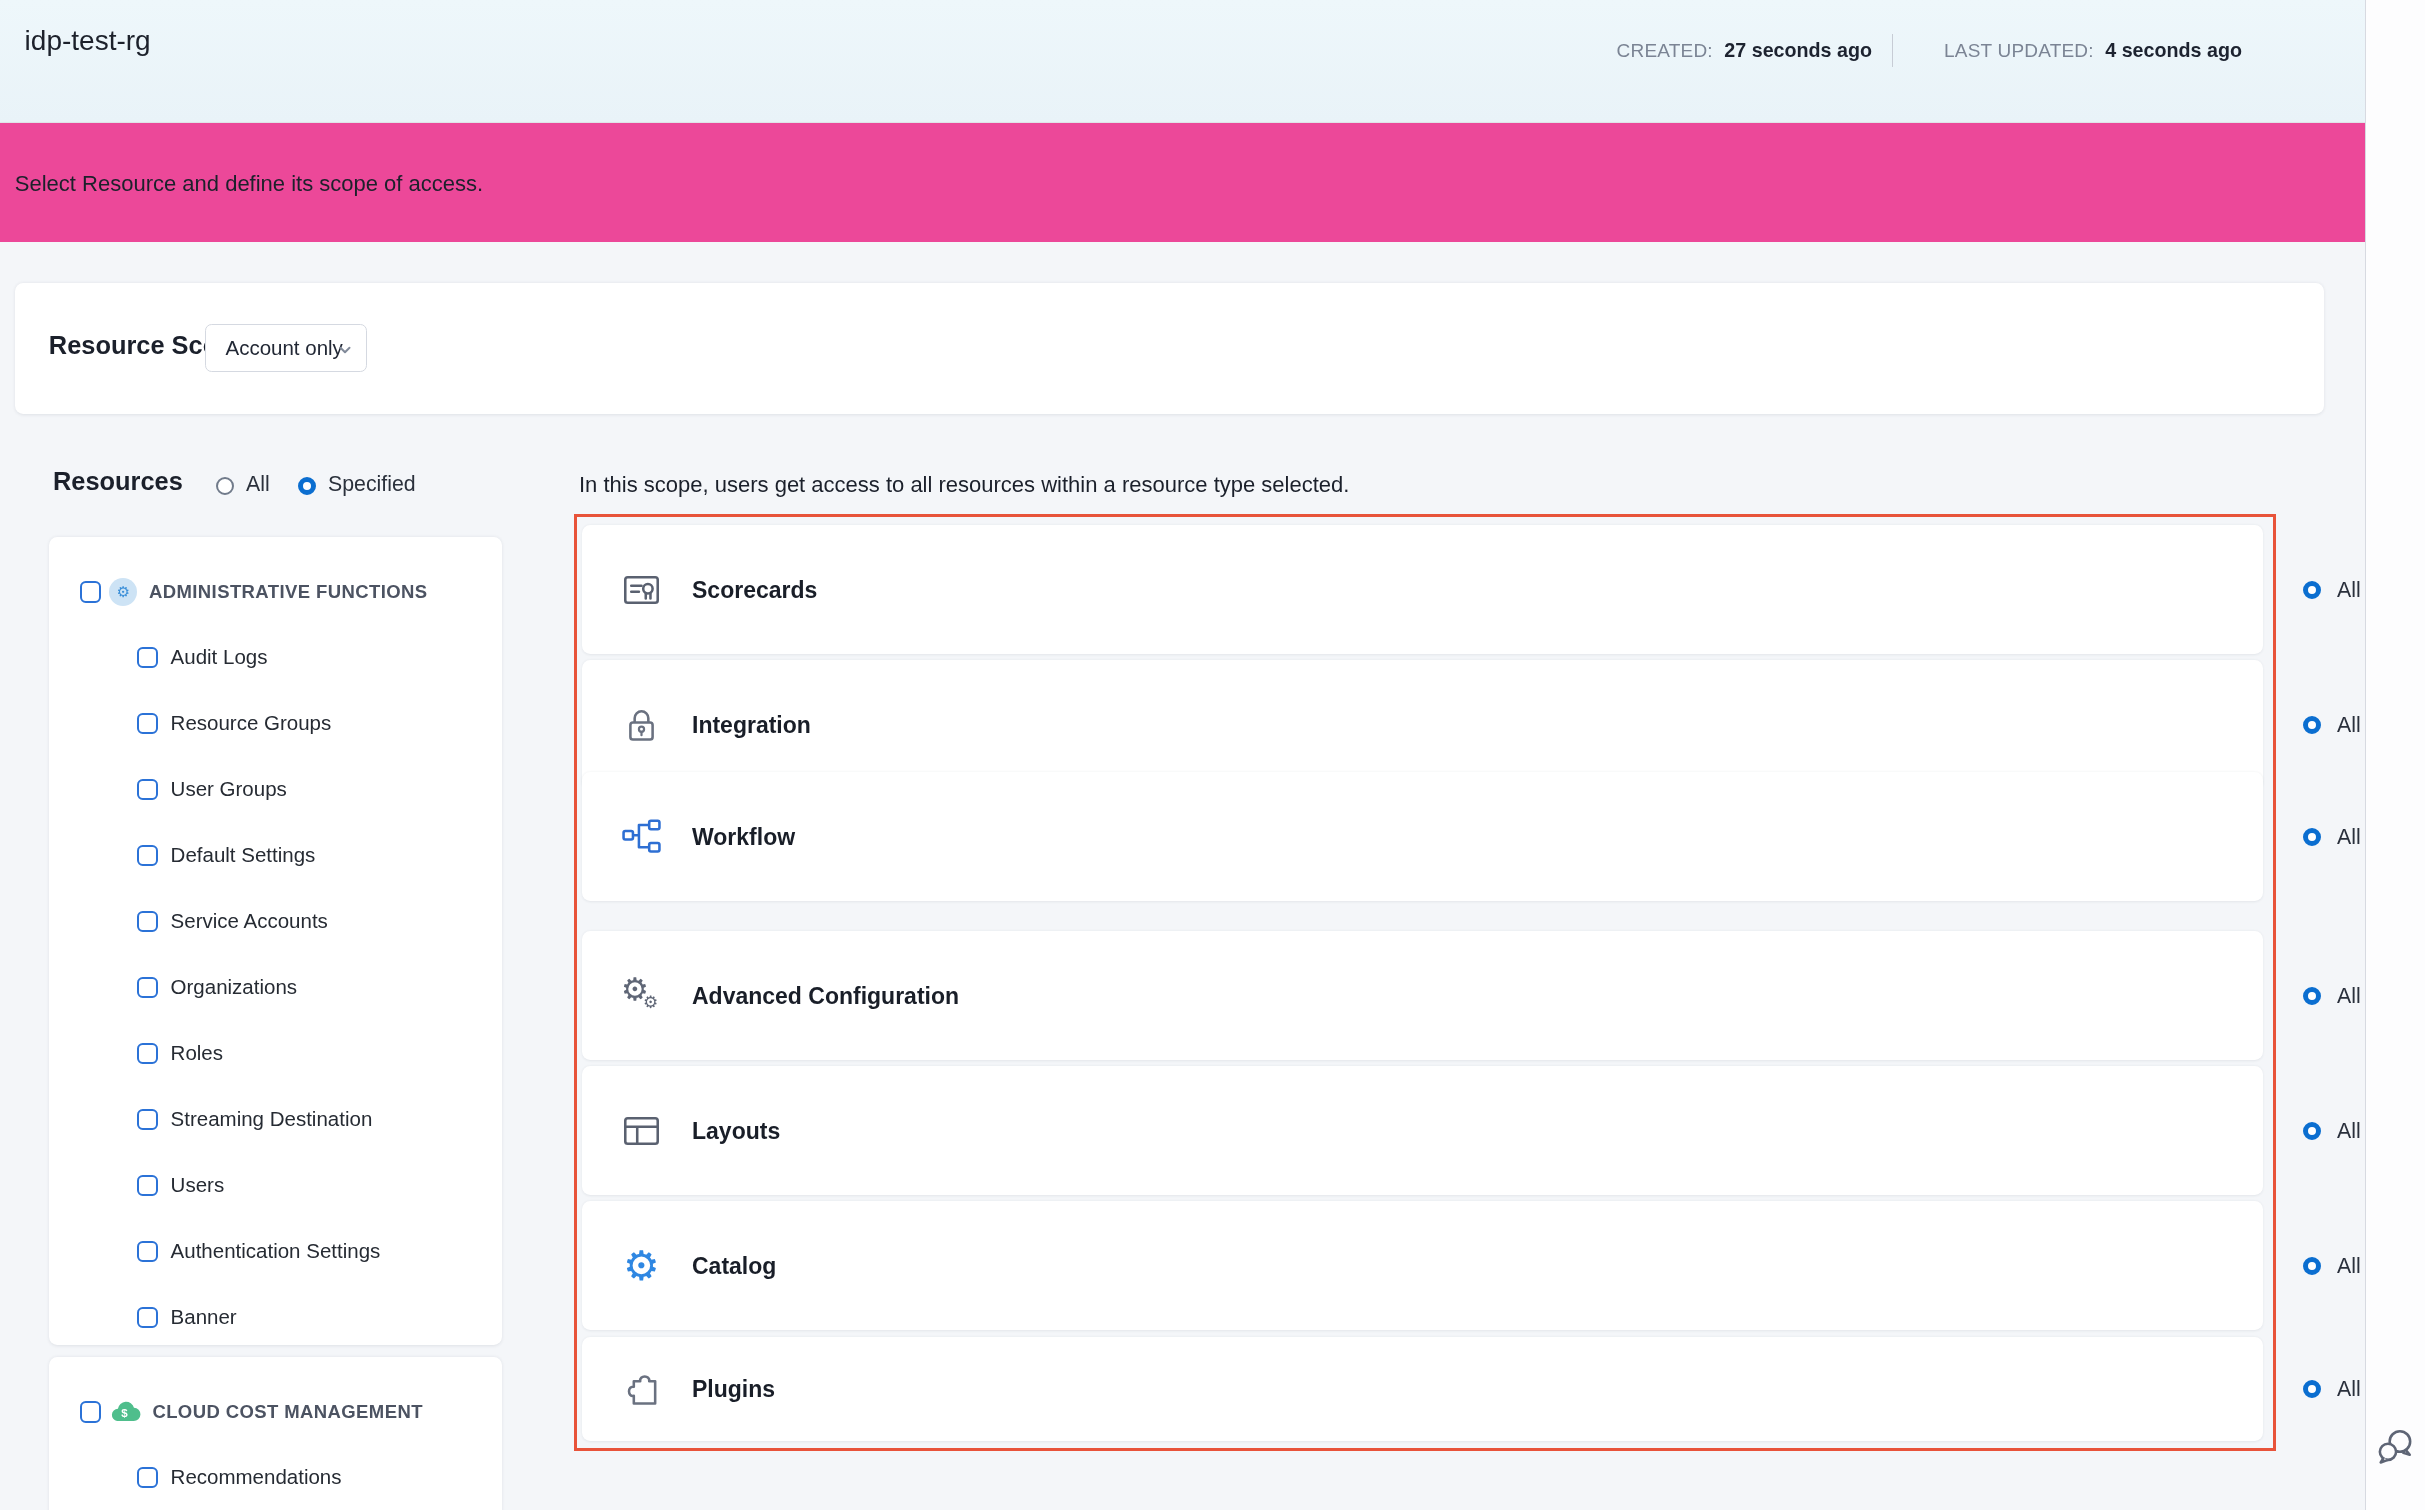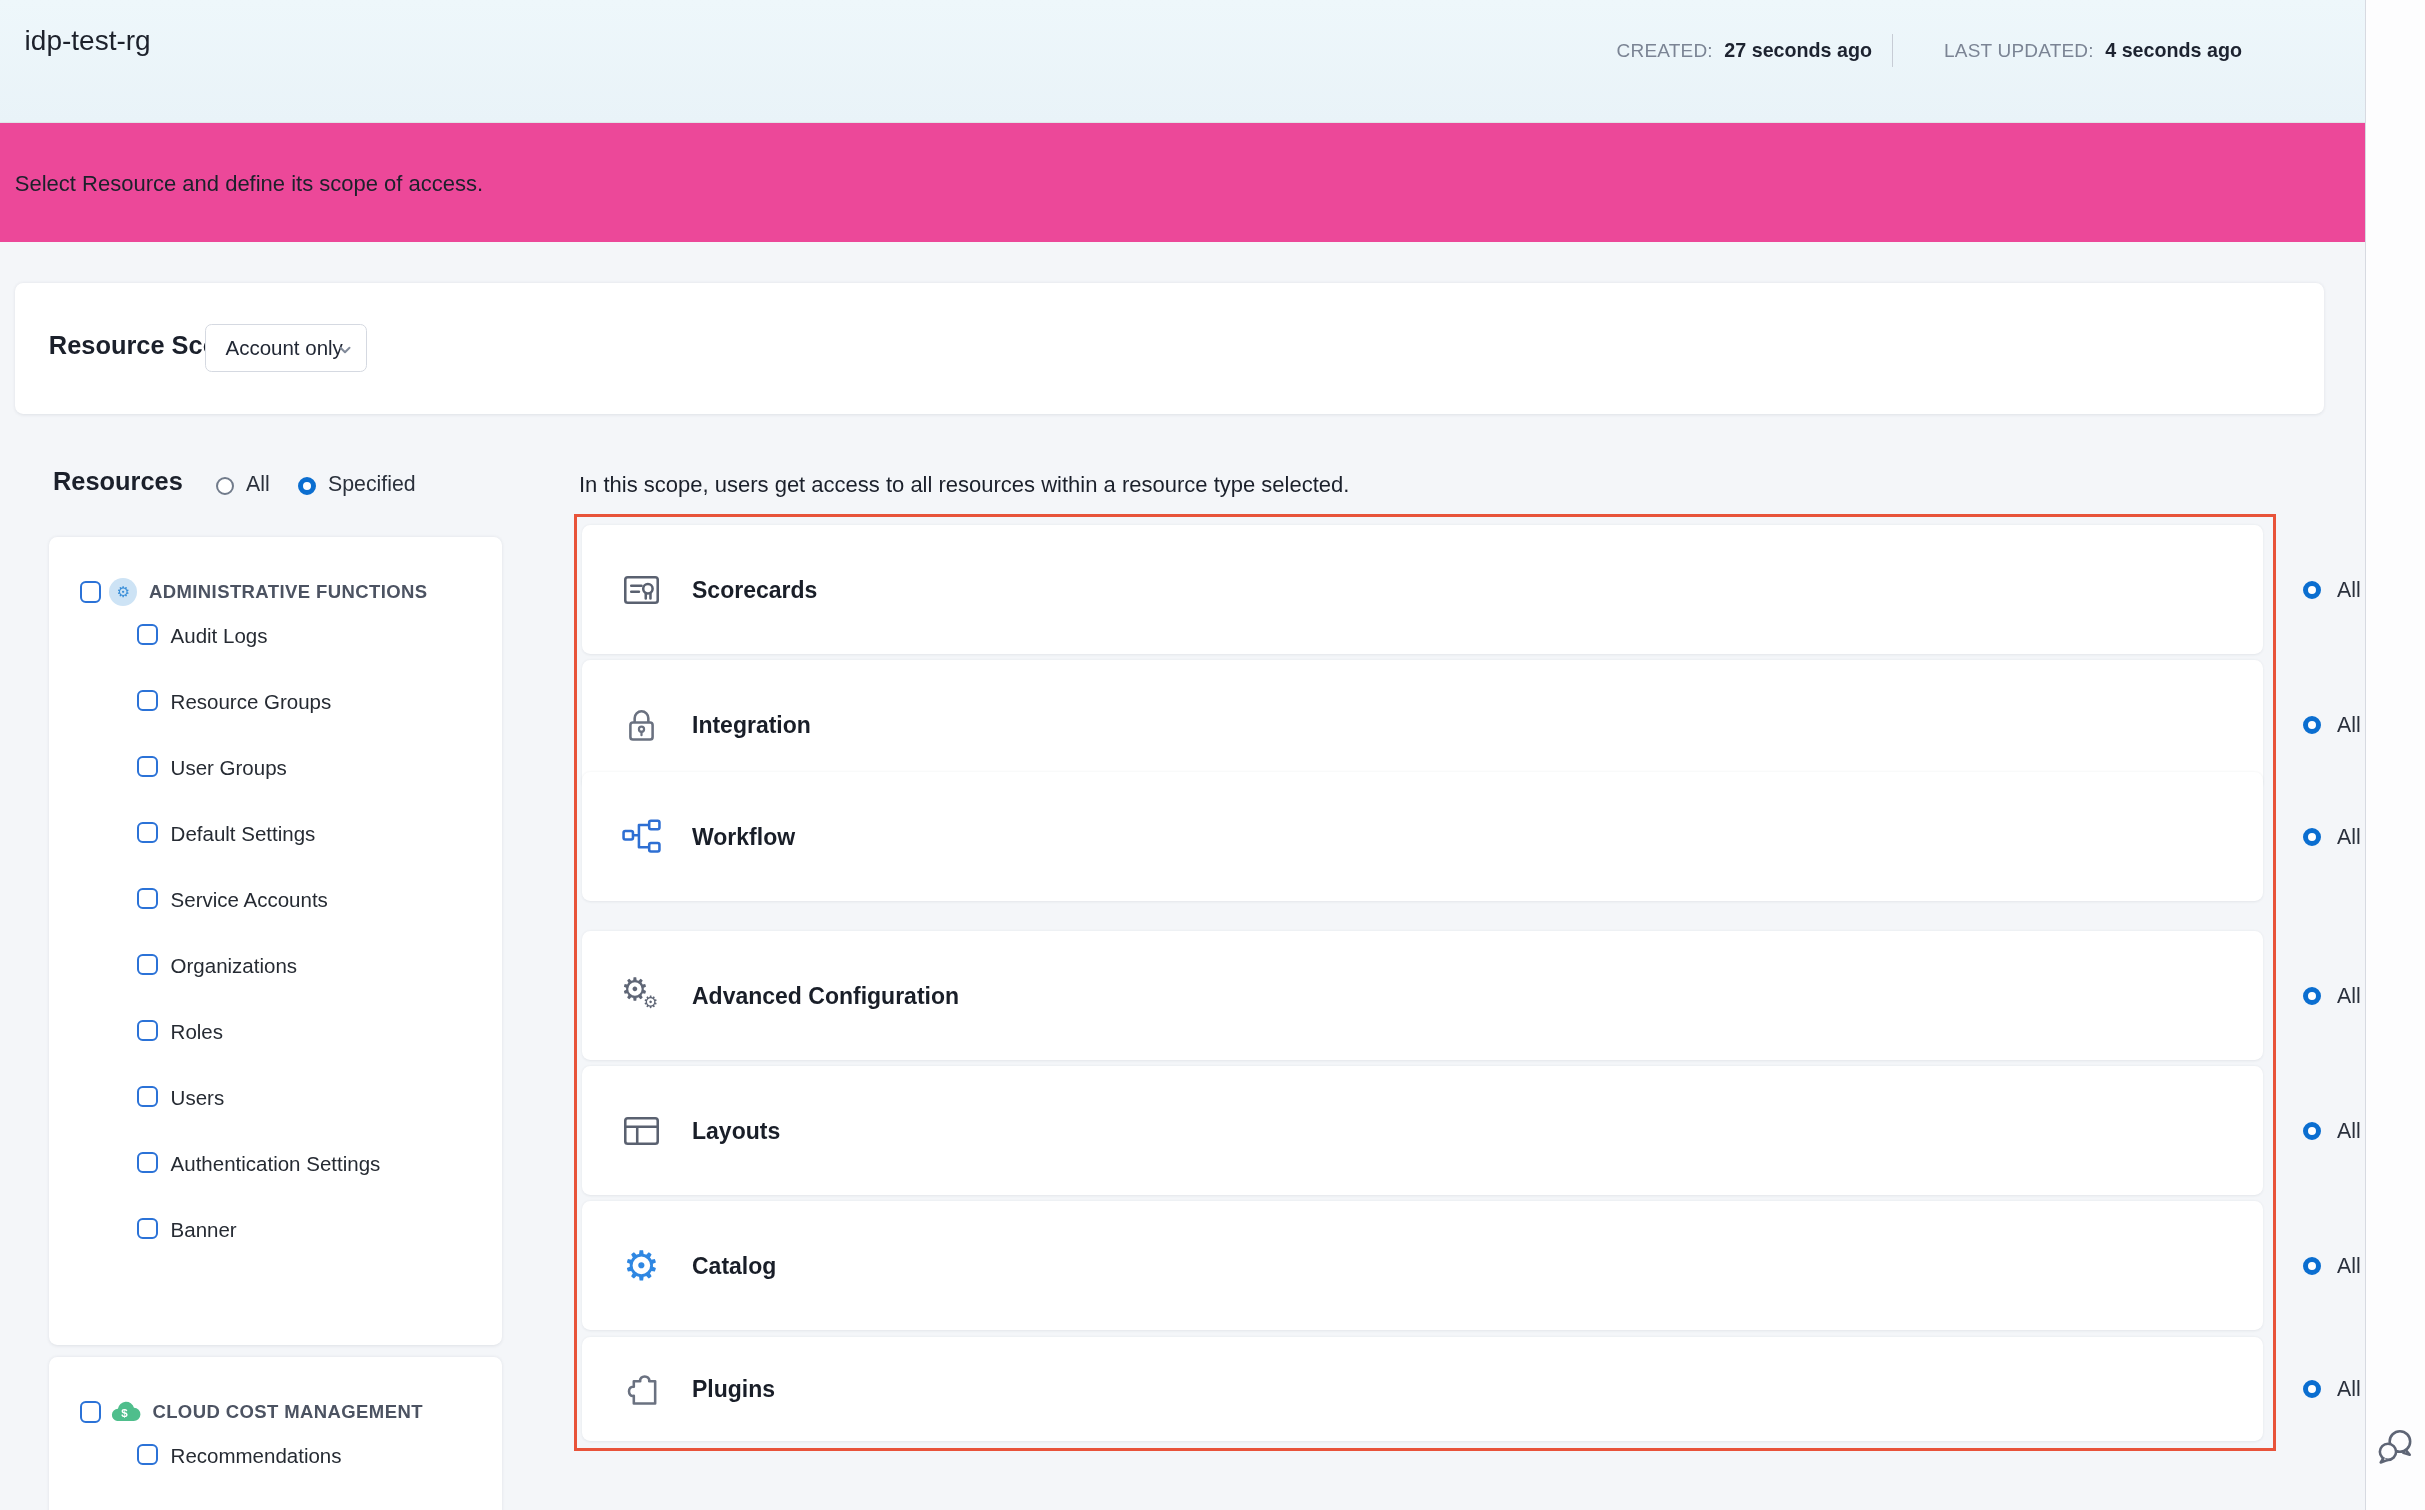--- a/index.html
+++ b/index.html
@@ -48,21 +48,21 @@
   .hd-radio-label { position:absolute; top:230px; font-size:21.3px; color:#2b313c; }
 
   .group-card { position:absolute; left:49px; width:453px; padding-top:31px; }
   .group-row { display:flex; align-items:center; height:48px; padding-left:31px; }
   .cb { width:21.3px; height:21.3px; border-radius:5.7px; border:2.1px solid #2b72d7; background:#fff; flex:0 0 auto; cursor:pointer; }
   .group-icon-circle { width:28px; height:28px; border-radius:50%; background:#cde3f5; margin-left:8.2px;
     display:flex; align-items:center; justify-content:center; color:#3b8fd8; font-size:14.8px; }
   .cloud-wrap { margin-left:6.6px; display:flex; align-items:center; }
   .group-label { margin-left:11.5px; font-size:18.5px; font-weight:600; color:#4c5362; letter-spacing:0.4px; }
   .item-list { margin-top:8.2px; }
-  .item-row { display:flex; height:66px; padding-left:88px; }
+  .item-row { display:flex; align-items:center; height:66px; padding-left:88px; }
   .item-label { margin-left:12.3px; font-size:20.5px; color:#262b33; }
 
   .scope-desc { position:absolute; left:579px; top:230px; font-size:22px; color:#1b202b; }
   .highlight-border { position:absolute; left:574px; top:272px; width:1702px; height:937px;
     border:3.3px solid #e8533a; pointer-events:none; }
 
   .type-row { position:absolute; left:582px; width:1681px; background:#fff; border-radius:8.2px;
     box-shadow:0 0.8px 2.5px rgba(40,50,70,.08); }
   .type-icon { position:absolute; left:39px; top:50%; transform:translateY(-50%); width:41px; height:41px;
     display:flex; align-items:center; justify-content:center; }
@@ -148,20 +148,24 @@
               <span class="cb"></span>
               <span class="item-label">Service Accounts</span>
             </div>
             <div class="item-row">
               <span class="cb"></span>
               <span class="item-label">Organizations</span>
             </div>
             <div class="item-row">
               <span class="cb"></span>
               <span class="item-label">Roles</span>
+            </div>
+            <div class="item-row">
+              <span class="cb"></span>
+              <span class="item-label">Streaming Destination</span>
             </div>
             <div class="item-row">
               <span class="cb"></span>
               <span class="item-label">Users</span>
             </div>
             <div class="item-row">
               <span class="cb"></span>
               <span class="item-label">Authentication Settings</span>
             </div>
             <div class="item-row">

